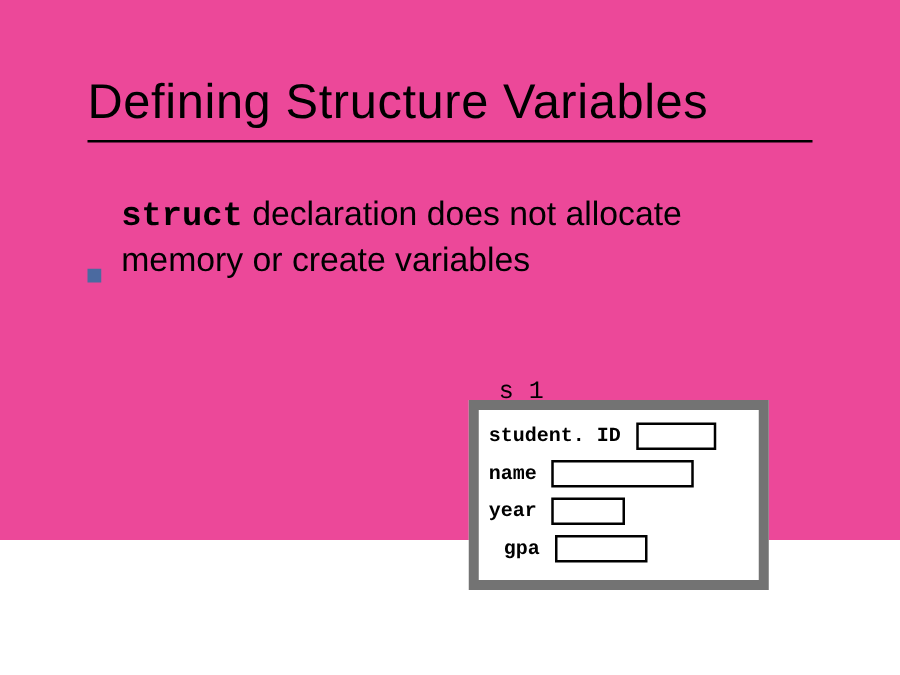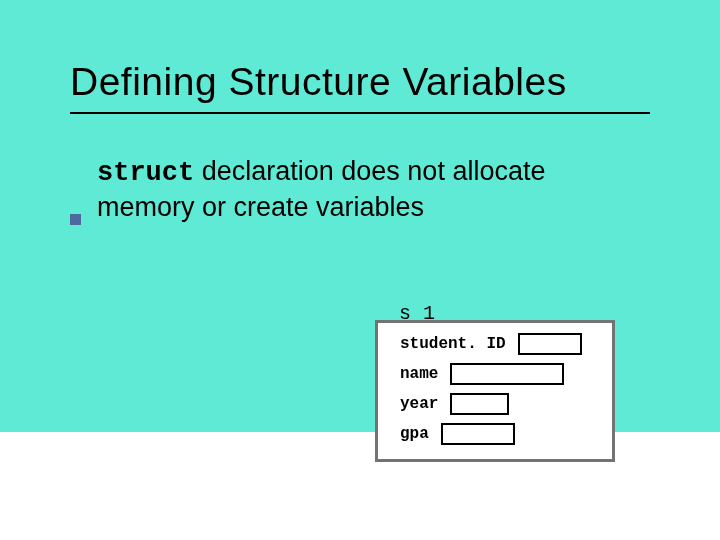--- a/index.html
+++ b/index.html
@@ -8,21 +8,21 @@
     width: 720px;
     height: 540px;
     background: #fff;
     font-family: Arial, Helvetica, sans-serif;
     color: #000;
   }
   .slide {
     position: relative;
     width: 720px;
     height: 432px;
-    background: #5eead4;
+    background: #ec4899;
     box-sizing: border-box;
   }
   .title-wrap {
     position: absolute;
     left: 70px;
     top: 60px;
     width: 580px;
   }
   .title {
     font-size: 39px;
@@ -77,31 +77,31 @@
     top: 330px;
     font-family: "Courier New", Courier, monospace;
     font-weight: bold;
     font-size: 24px;
   }
   .struct-box {
     position: absolute;
     left: 375px;
     top: 320px;
     width: 240px;
-    border: 3px solid #737373;
+    border: 8px solid #737373;
     background: #fff;
     box-sizing: border-box;
-    padding: 10px 12px 14px 22px;
+    padding: 10px 12px 14px 8px;
   }
   .field-row {
     display: flex;
     align-items: center;
     margin-bottom: 8px;
   }
-  .field-row:last-child { margin-bottom: 0; }
+  .field-row:last-child { margin-bottom: 0; margin-left: 12px; }
   .field-label {
     font-family: "Courier New", Courier, monospace;
     font-weight: bold;
     font-size: 16px;
     white-space: nowrap;
     margin-right: 12px;
   }
   .field-box {
     border: 2px solid #000;
     height: 18px;

